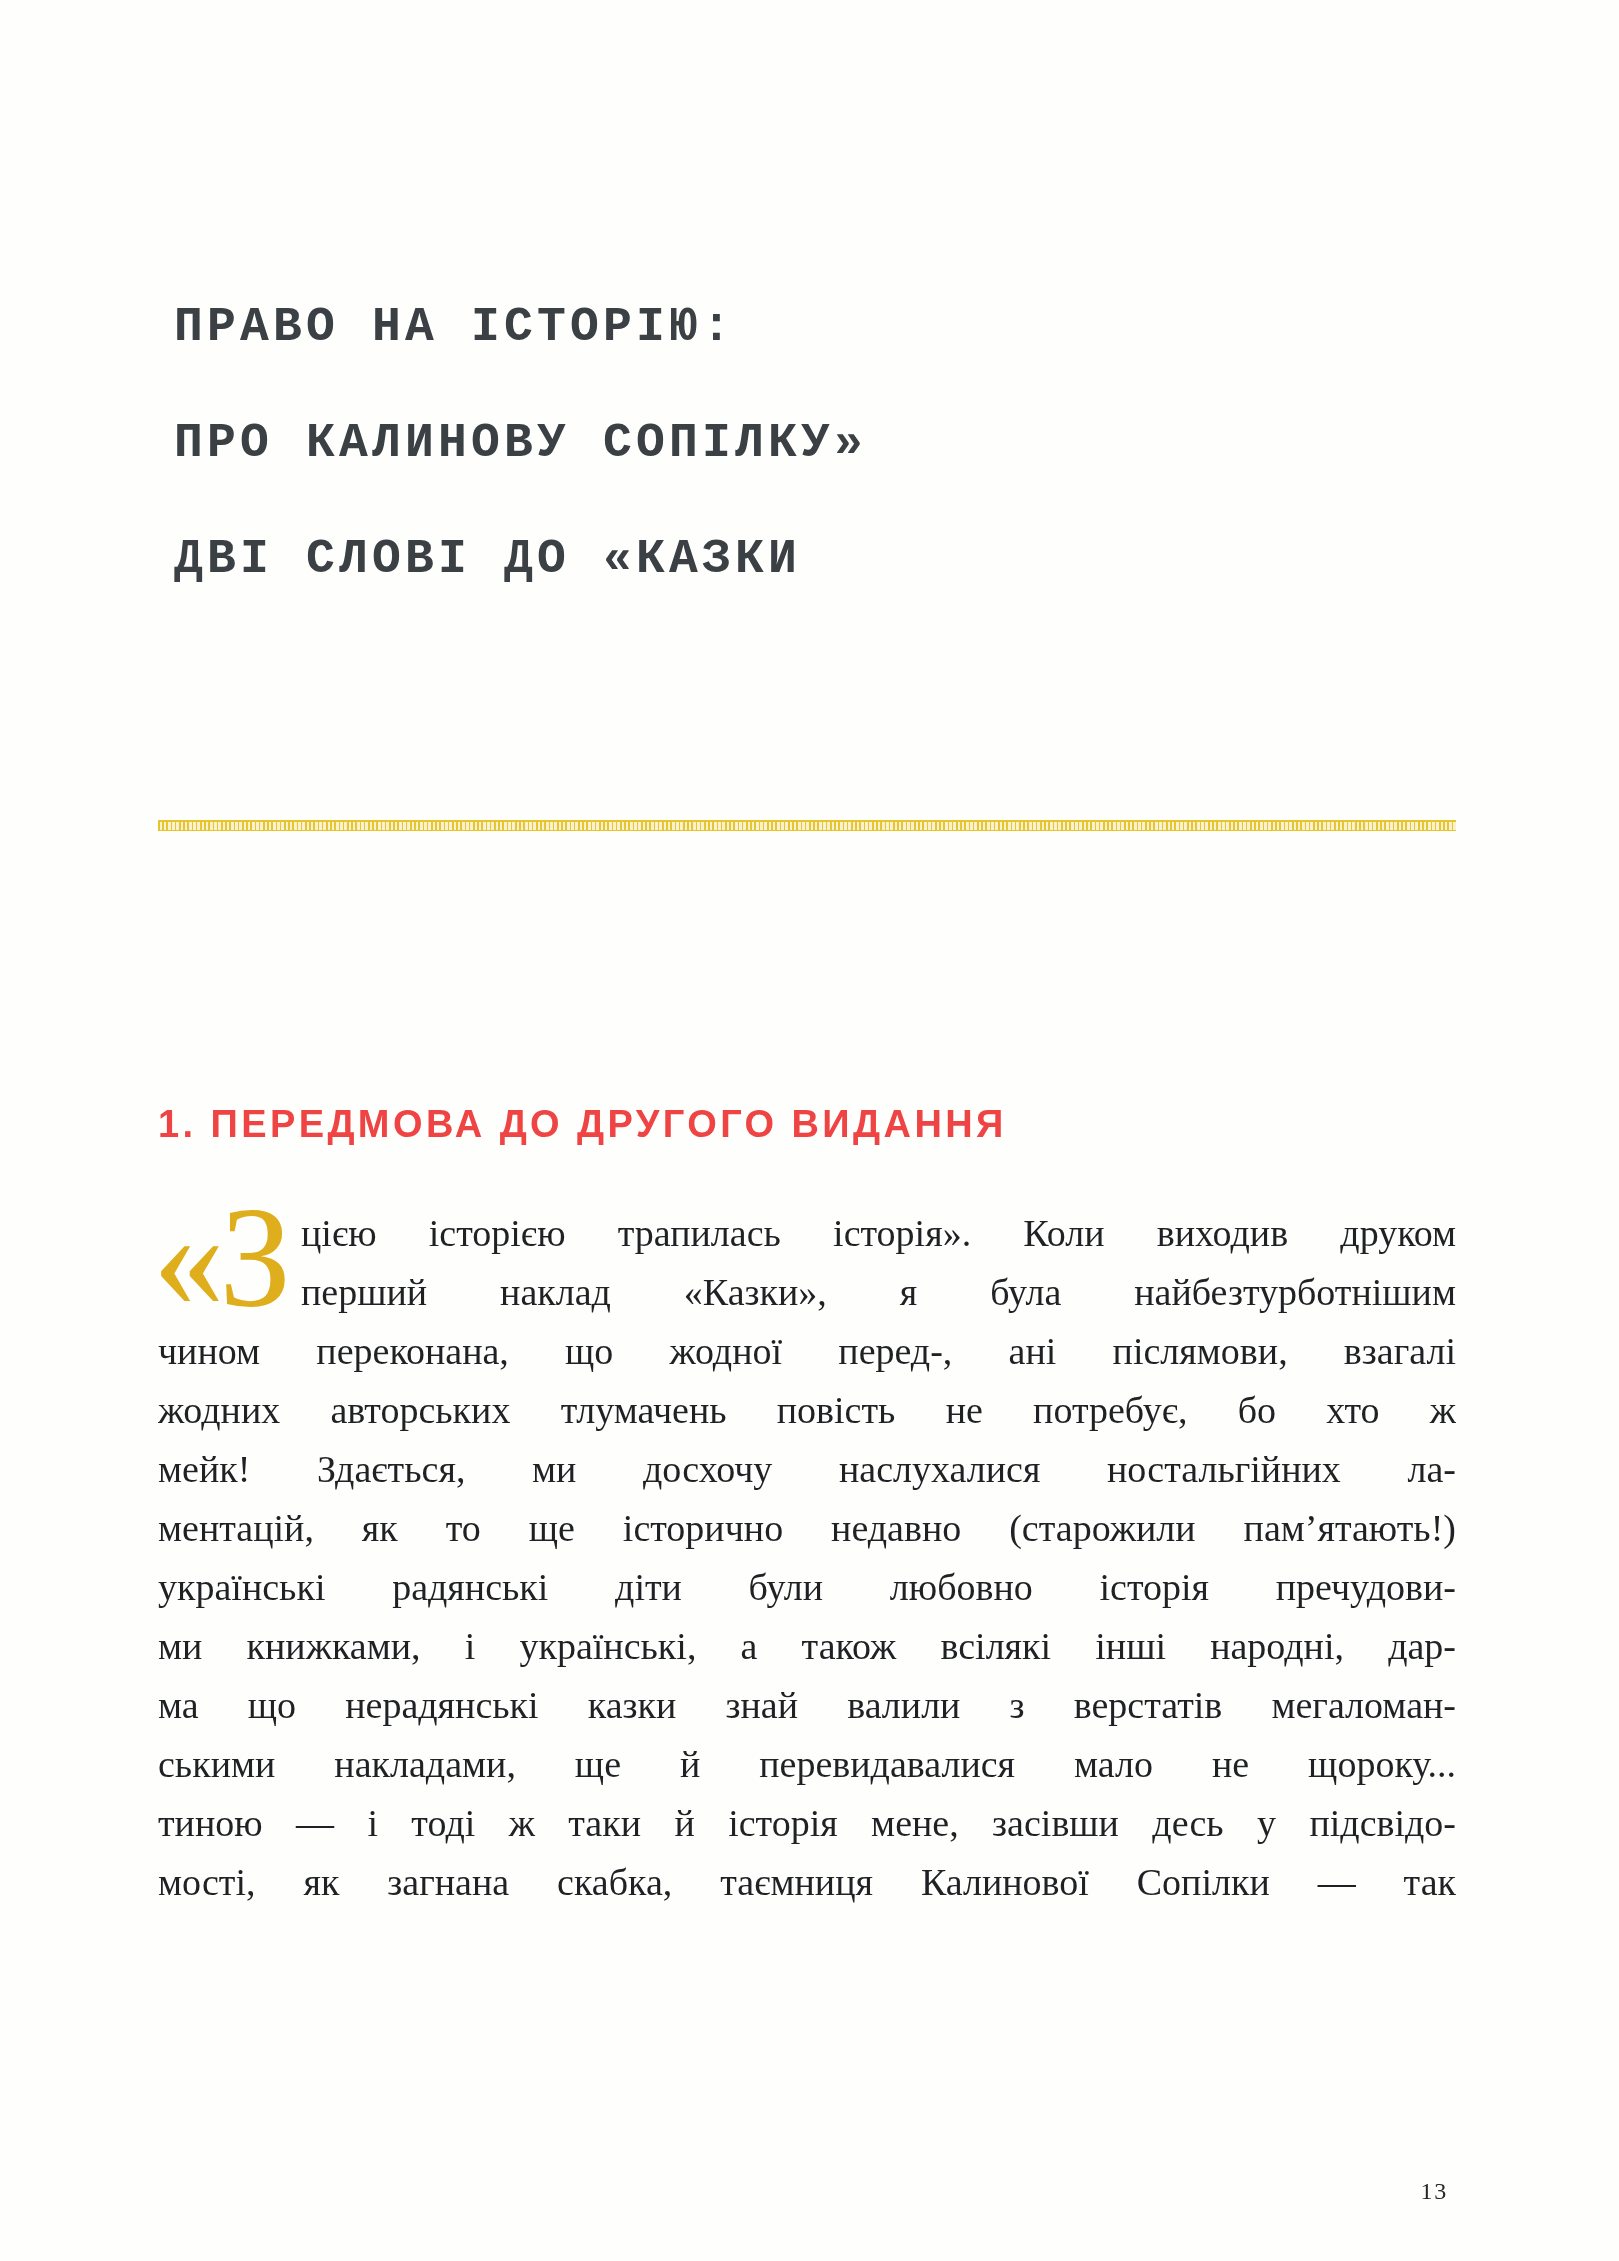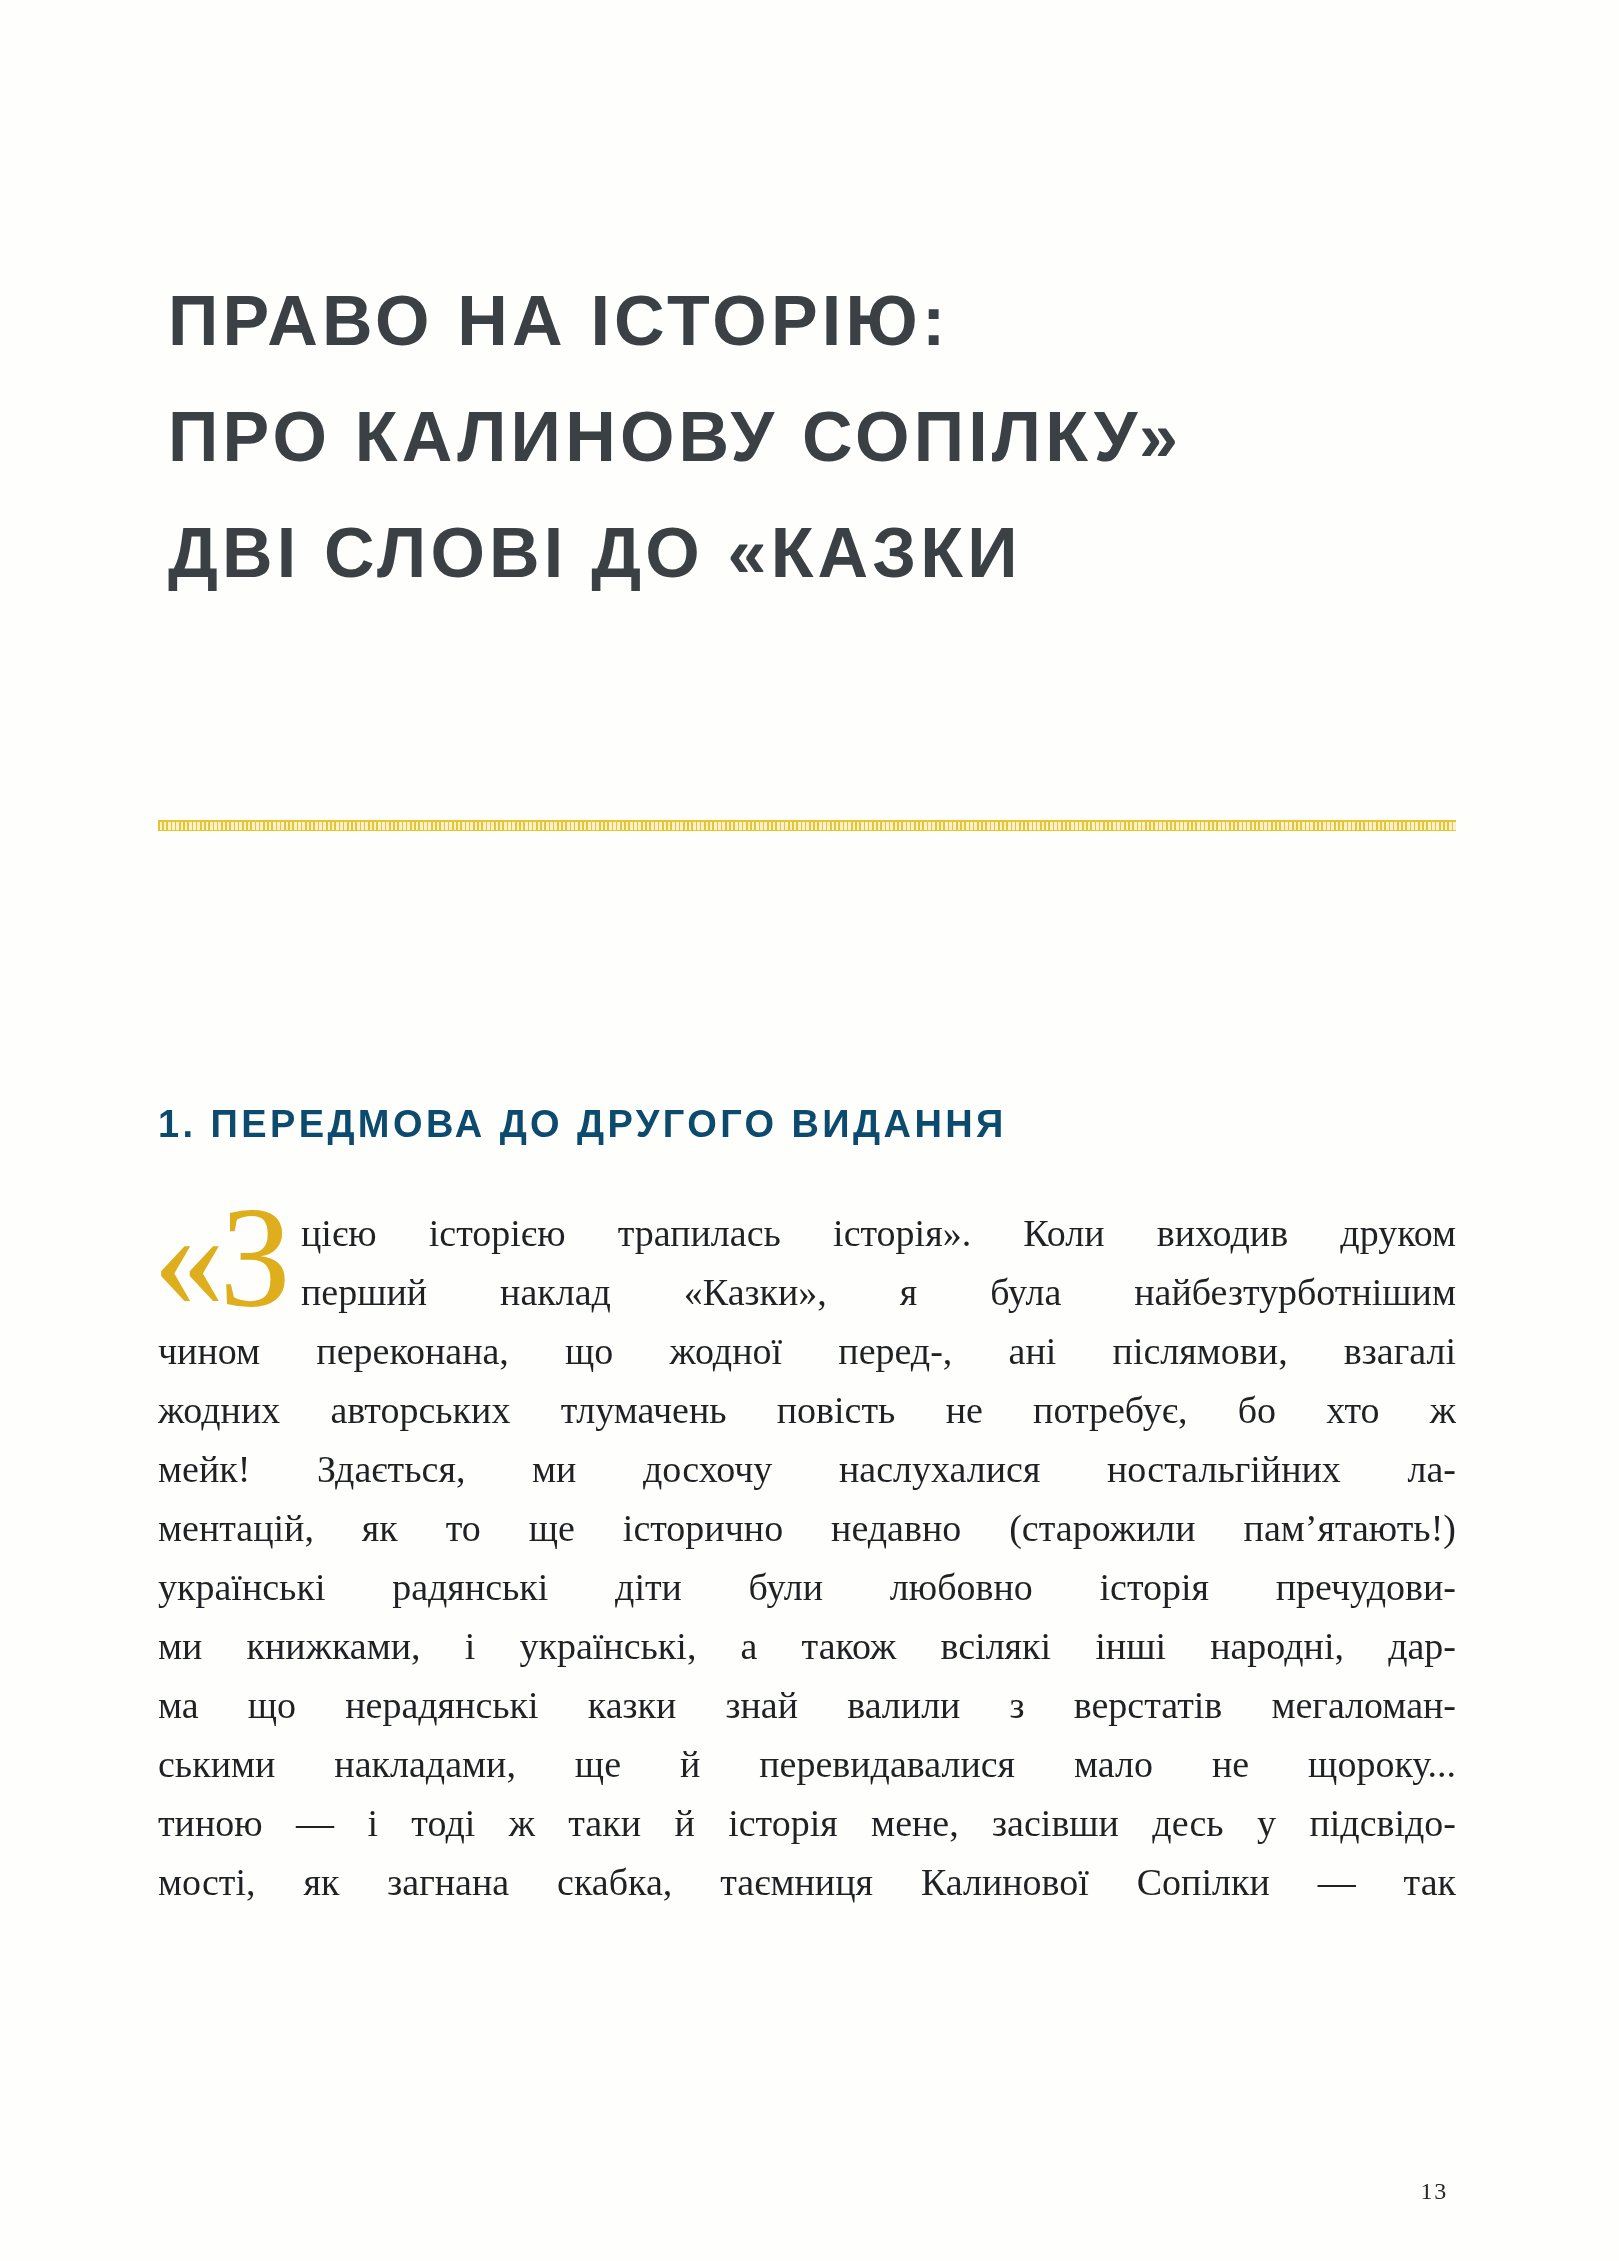--- a/index.html
+++ b/index.html
@@ -16,24 +16,24 @@
     overflow: hidden;
     font-family: "Liberation Serif", serif;
     color: #222222;
   }
 
   
   .chapter-title {
     position: absolute;
     left: 158px;
     top: 253px;
-    margin: 10px;
-    font-family: Liberation Sans, sans-serif;
+    margin: 16px;
+    font-family: Liberation Mono, monospace;
     font-weight: 700;
-    font-size: 70px;
+    font-size: 48px;
     line-height: 116px;
     letter-spacing: 4.2px;
     color: #3a4044;
   }
   .chapter-title .t-line { display: block; }
 
   
   .divider {
     position: absolute;
     left: 158px;
@@ -52,21 +52,21 @@
   
   .section-heading {
     position: absolute;
     left: 158px;
     top: 1103px;
     margin: 0;
     font-family: "Liberation Sans", sans-serif;
     font-weight: 700;
     font-size: 38px;
     letter-spacing: 3.4px;
-    color: #0c4a6e;
+    color: #ef4444;
   }
 
   
   .body-text {
     position: absolute;
     left: 158px;
     top: 1204px;
     width: 1298px;
     font-size: 38px;
     color: #1f2124;

